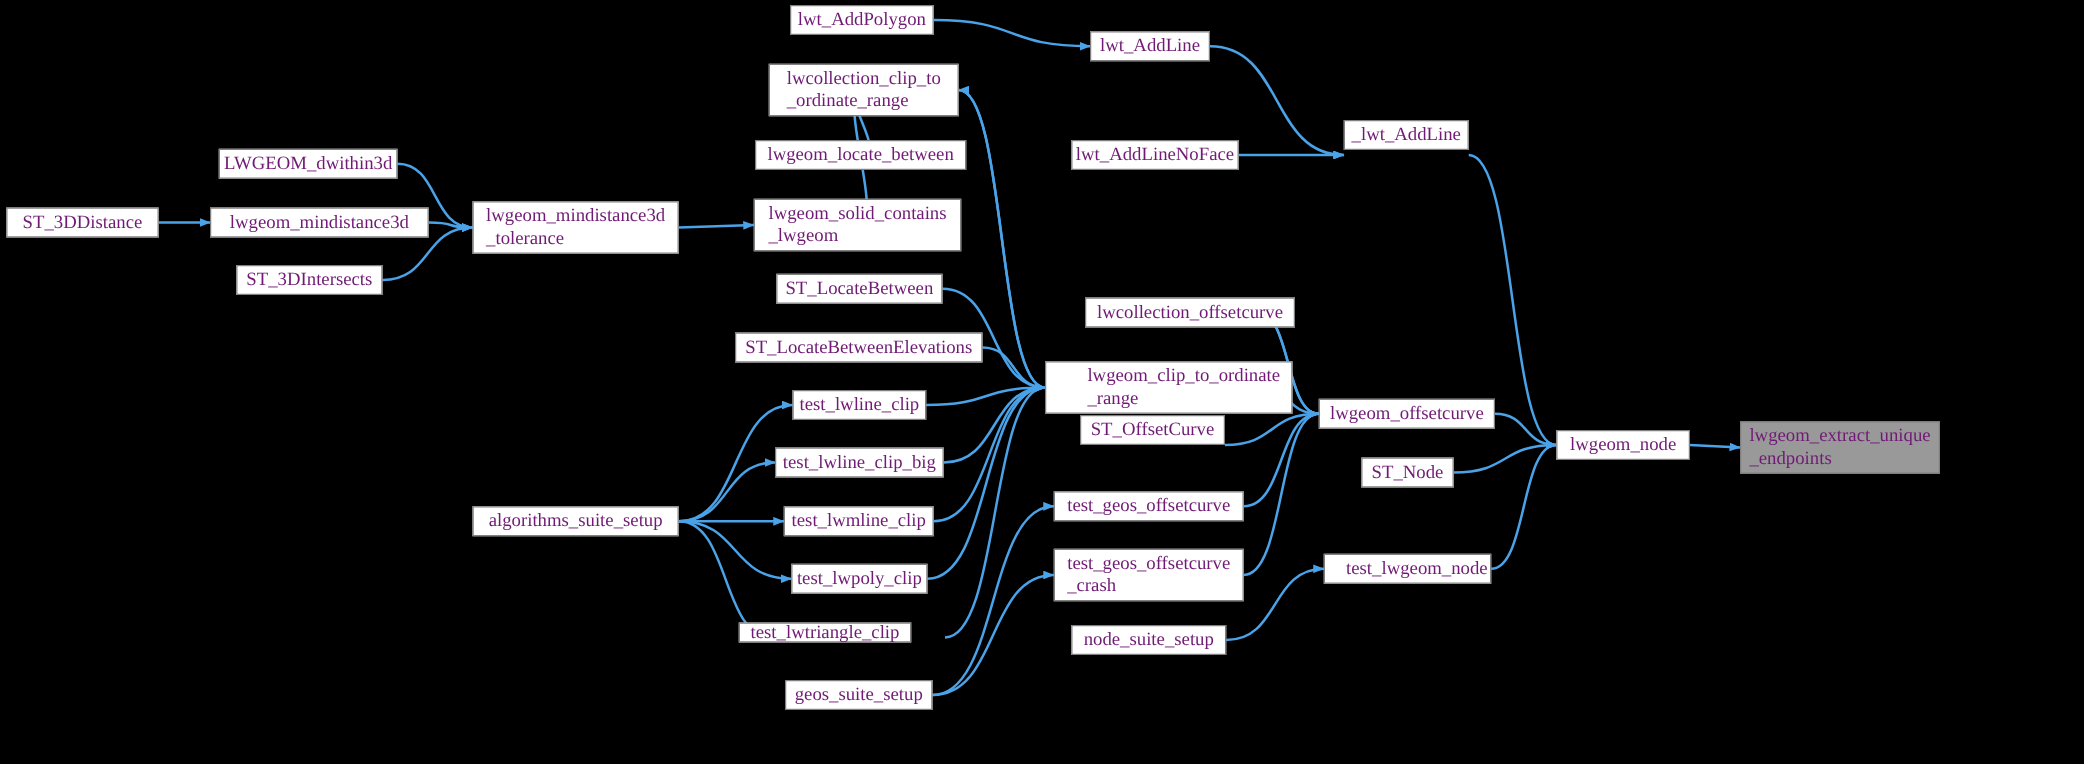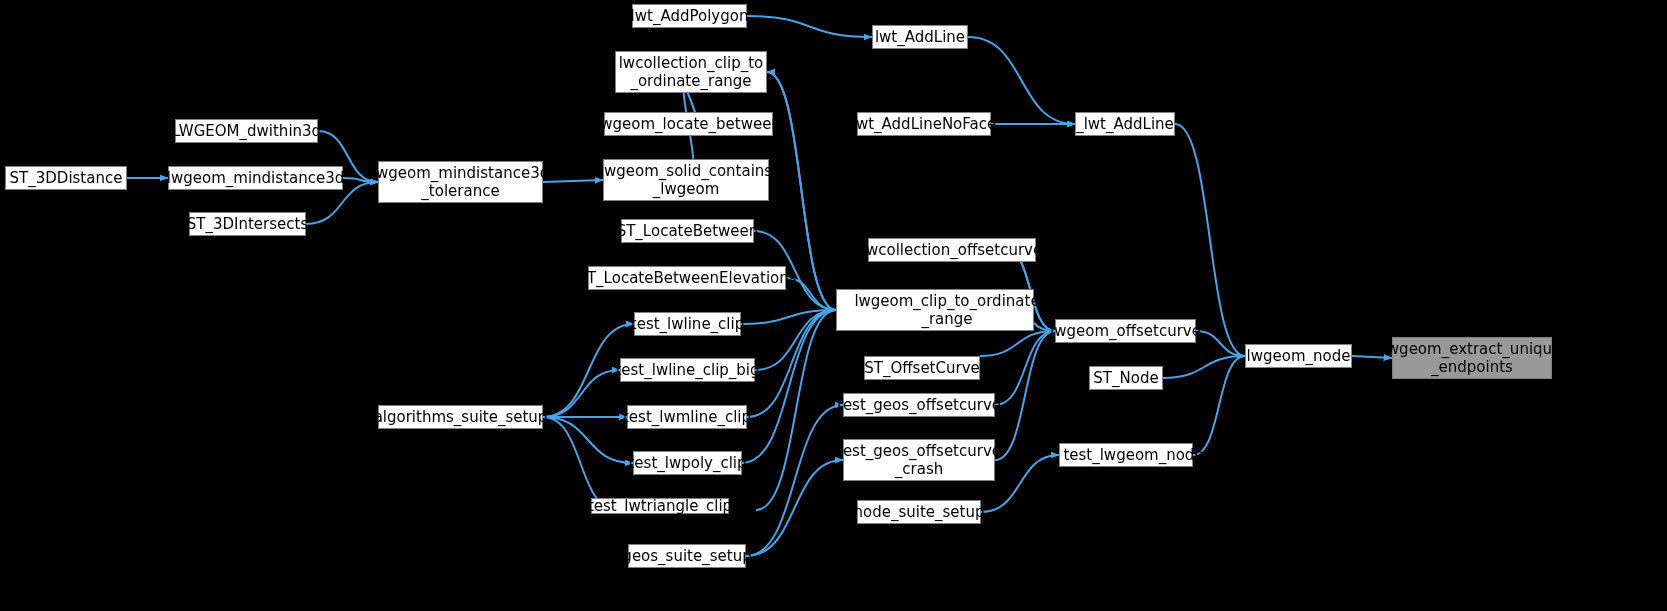--- a/index.html
+++ b/index.html
@@ -1,21 +1,21 @@
 <!DOCTYPE html>
 <html><head>
 <meta charset="utf-8">
 <style>
   html,body{margin:0;padding:0;background:#000;}
   #canvas{position:relative;width:1667px;height:611px;background:#000;overflow:hidden;
           font-family:"DejaVu Sans","Liberation Sans",sans-serif;}
   #edges{position:absolute;left:0;top:0;width:1667px;height:611px;}
   .node{position:absolute;box-sizing:border-box;background:#ffffff;border:1px solid #808080;
-        color:#000000;display:flex;align-items:center;justify-content:center;text-align:center;
-        font-size:15px;line-height:18px;letter-spacing:0px;white-space:pre-line;}
+        color:#701a75;display:flex;align-items:center;justify-content:center;text-align:left;
+        font-size:15px;line-height:18px;letter-spacing:0px;white-space:pre-line;font-family:Liberation Serif, serif;}
   .node.cur{background:#999999;border:1px solid #808080;}
 </style>
 </head>
 <body>
 
 <div id="canvas">
   <svg id="edges" viewBox="0 0 1667 611" xmlns="http://www.w3.org/2000/svg">
     <defs>
       <marker id="arrow" markerWidth="9" markerHeight="7" refX="8.4" refY="3.5" orient="auto" markerUnits="userSpaceOnUse">
         <path d="M0,0 L9,3.5 L0,7 Z" fill="#4aa3e8"></path>
@@ -82,26 +82,26 @@
       <div class="node" style="left: 627px; top: 405px; width: 120px; height: 24px;">test_lwmline_clip</div>
       <div class="node" style="left: 633px; top: 451px; width: 109px; height: 24px;">test_lwpoly_clip</div>
       <div class="node" style="left: 591px; top: 498px; width: 138px; height: 16px;">test_lwtriangle_clip</div>
       <div class="node" style="left: 628px; top: 544px; width: 118px; height: 24px;">geos_suite_setup</div>
       <div class="node" style="left: 378px; top: 405px; width: 165px; height: 24px;">algorithms_suite_setup</div>
       <div class="node" style="left: 872px; top: 25px; width: 96px; height: 24px;">lwt_AddLine</div>
       <div class="node" style="left: 857px; top: 112px; width: 134px; height: 24px;">lwt_AddLineNoFace</div>
       <div class="node" style="left: 868px; top: 238px; width: 168px; height: 24px;">lwcollection_offsetcurve</div>
       <div class="node" style="left: 836px; top: 289px; width: 198px; height: 42px; padding-left: 24px;">lwgeom_clip_to_ordinate
 _range</div>
-      <div class="node" style="left: 864px; top: 356px; width: 116px; height: 24px;">ST_OffsetCurve</div>
+      <div class="node" style="left: 864px; top: 332px; width: 116px; height: 24px;">ST_OffsetCurve</div>
       <div class="node" style="left: 843px; top: 393px; width: 152px; height: 24px;">test_geos_offsetcurve</div>
       <div class="node" style="left: 843px; top: 439px; width: 152px; height: 42px;">test_geos_offsetcurve
 _crash</div>
       <div class="node" style="left: 857px; top: 500px; width: 124px; height: 24px;">node_suite_setup</div>
-      <div class="node" style="left: 1075px; top: 112px; width: 100px; height: 24px;">_lwt_AddLine</div>
+      <div class="node" style="left: 1075px; top: 96px; width: 100px; height: 24px;">_lwt_AddLine</div>
       <div class="node" style="left: 1055px; top: 319px; width: 141px; height: 24px;">lwgeom_offsetcurve</div>
       <div class="node" style="left: 1089px; top: 366px; width: 74px; height: 24px;">ST_Node</div>
       <div class="node" style="left: 1059px; top: 443px; width: 134px; height: 24px; padding-left: 15px;">test_lwgeom_node</div>
       <div class="node" style="left: 1245px; top: 344px; width: 107px; height: 24px;">lwgeom_node</div>
       <div class="node cur" style="left: 1392px; top: 337px; width: 160px; height: 42px;">lwgeom_extract_unique
 _endpoints</div>
     </div>
 </div>
 
 </body></html>

